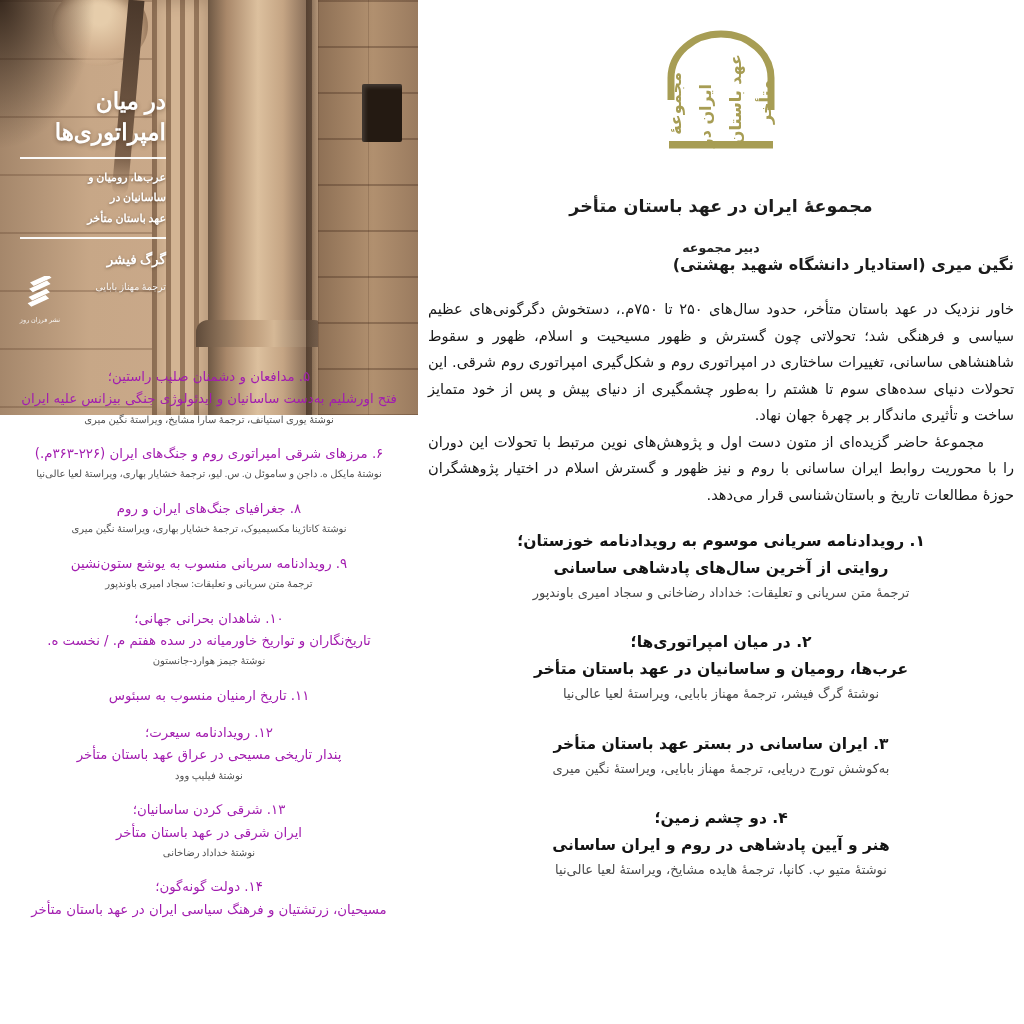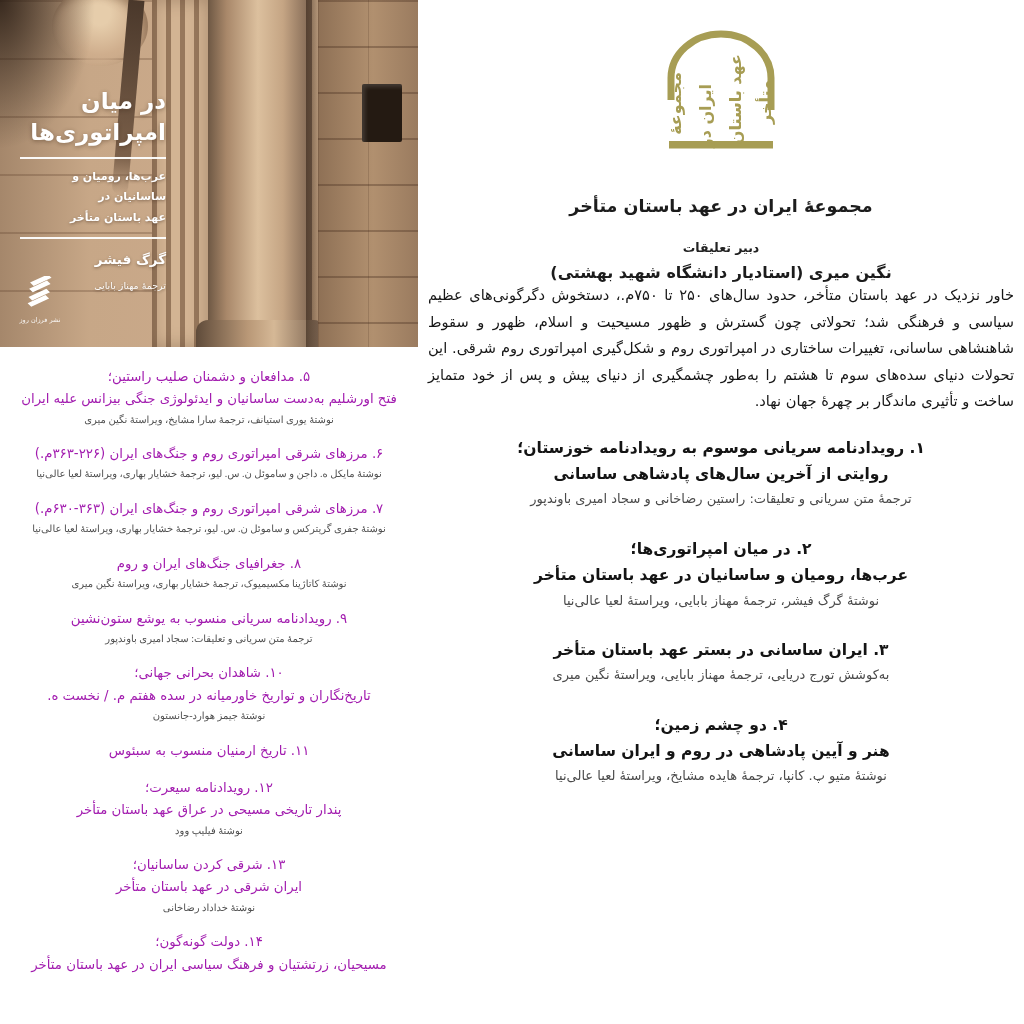--- a/index.html
+++ b/index.html
@@ -1,21 +1,21 @@
 <!DOCTYPE html>
 <html lang="fa" dir="rtl"><head>
 <meta charset="utf-8">
 <style>
   * { margin:0; padding:0; box-sizing:border-box; }
   html,body { width:1024px; height:1024px; background:#ffffff; }
   body { font-family:"DejaVu Sans", sans-serif; color:#1c1c1c; position:relative; overflow:hidden; }
 
   
-  .cover { position:absolute; left:0; top:0; width:418px; height:347px; overflow:hidden;
-           background:linear-gradient(180deg,#c8a888,#bd9c7c); }
+  .cover { position:absolute; left:0; top:0; width:418px; height:415px; overflow:hidden;
+           background:linear-gradient(180deg,#c8a888,#bd9c7c);font-family:Liberation Serif, serif; }
   .wall-left { position:absolute; left:0; top:0; width:198px; height:100%;
     background:
       repeating-linear-gradient(180deg, rgba(90,60,40,.28) 0 2px, transparent 2px 58px),
       linear-gradient(90deg,#a5876b,#c7a787 45%,#caa98a); }
   .corner-shadow { position:absolute; left:0; top:0; width:96px; height:150px;
     background:radial-gradient(ellipse at 0% 0%, rgba(38,26,18,.85), transparent 70%); }
   .carving { position:absolute; left:52px; top:-14px; width:96px; height:80px; border-radius:50%;
     background:radial-gradient(ellipse at 50% 35%, #e6cdab 15%, #cfae8d 55%, transparent 75%);
     box-shadow:inset -6px 8px 10px rgba(96,66,44,.45); }
   .crack { position:absolute; left:120px; top:0; width:16px; height:195px; transform:rotate(5deg);
@@ -46,22 +46,22 @@
   .cover-author { font-size:13.5px; font-weight:bold; margin-top:12px; text-shadow:0 1px 3px rgba(60,40,25,.5); }
   .cover-translator { font-size:9.5px; margin-top:13px; opacity:.95; text-shadow:0 1px 3px rgba(60,40,25,.5); }
   .pub-logo { position:absolute; left:16px; top:276px; width:48px; z-index:6; text-align:center; }
   .pub-logo-label { display:block; color:#fff; font-size:6.5px; margin-top:2px; opacity:.9; }
 
   
   .right-col { position:absolute; left:428px; top:0; width:586px; direction:rtl; }
   .stamp { display:block; margin:12px auto 0; }
   .series-title { font-size:17.5px; font-weight:bold; text-align:center; margin-top:32px; }
   .editor-label { font-size:12.5px; font-weight:bold; text-align:center; margin-top:24px; color:#222; }
-  .editor-name  { font-size:16px;  font-weight:bold; text-align:center; margin-top:8px; }
-  .intro { font-size:14.6px; line-height:1.82; text-align:justify; color:#161616; }
+  .editor-name  { font-size:16px;  font-weight:bold; margin-top:0; }
+  .intro { margin-top:22px; font-size:14.6px; line-height:1.82; text-align:justify; color:#161616; }
   .intro p + p { text-indent:30px; }
 
   .volume-list { margin-top:20px; text-align:center; }
   .right-col .vol-title, .right-col .vol-subtitle { font-size:15.5px; font-weight:bold; line-height:1.7; color:#141414;text-align:center; }
   .right-col .vol-credit { font-size:13px; line-height:1.8; color:#4a4a4a; }
   .right-col .volume { margin-bottom:25px; }
 
   
   .left-list { position:absolute; left:0; top:366px; width:418px; direction:rtl; text-align:center; }
   .left-list .vol-title, .left-list .vol-subtitle { font-size:13.3px; font-weight:normal; line-height:1.68; color:#a21caf; }
@@ -119,32 +119,33 @@
     <rect x="34" y="129" width="104" height="7.5" fill="#a79d54"></rect>
     <g fill="#a79d54" font-family="DejaVu Sans, sans-serif" font-size="16" font-weight="bold">
       <text transform="translate(46 60) rotate(-90)">مجموعهٔ</text>
       <text transform="translate(76 72) rotate(-90)">ایران در</text>
       <text transform="translate(106 42) rotate(-90)">عهد باستان</text>
       <text transform="translate(136 68) rotate(-90)">متأخر</text>
     </g>
   </svg>
 
   <h1 class="series-title">مجموعهٔ ایران در عهد باستان متأخر</h1>
-  <div class="editor-label">دبیر تعلیقات</div>
+  <div class="editor-label">دبیر مجموعه</div>
   <div class="editor-name">نگین میری (استادیار دانشگاه شهید بهشتی)</div>
 
   <div class="intro">
     <p>خاور نزدیک در عهد باستان متأخر، حدود سال‌های ۲۵۰ تا ۷۵۰م.، دستخوش دگرگونی‌های عظیم سیاسی و فرهنگی شد؛ تحولاتی چون گسترش و ظهور مسیحیت و اسلام، ظهور و سقوط شاهنشاهی ساسانی، تغییرات ساختاری در امپراتوری روم و شکل‌گیری امپراتوری روم شرقی. این تحولات دنیای سده‌های سوم تا هشتم را به‌طور چشمگیری از دنیای پیش و پس از خود متمایز ساخت و تأثیری ماندگار بر چهرهٔ جهان نهاد.</p>
+    <p>مجموعهٔ حاضر گزیده‌ای از متون دست اول و پژوهش‌های نوین مرتبط با تحولات این دوران را با محوریت روابط ایران ساسانی با روم و نیز ظهور و گسترش اسلام در اختیار پژوهشگران حوزهٔ مطالعات تاریخ و باستان‌شناسی قرار می‌دهد.</p>
   </div>
 
   <div id="volumes-right" class="volume-list">
       <div class="volume">
         <div class="vol-title">۱. رویدادنامه سریانی موسوم به رویدادنامه خوزستان؛</div>
         <div class="vol-subtitle">روایتی از آخرین سال‌های پادشاهی ساسانی</div>
-        <div class="vol-credit">ترجمهٔ متن سریانی و تعلیقات: راستین رضاخانی و سجاد امیری باوندپور</div>
+        <div class="vol-credit">ترجمهٔ متن سریانی و تعلیقات: خداداد رضاخانی و سجاد امیری باوندپور</div>
       </div>
       <div class="volume">
         <div class="vol-title">۲. در میان امپراتوری‌ها؛</div>
         <div class="vol-subtitle">عرب‌ها، رومیان و ساسانیان در عهد باستان متأخر</div>
         <div class="vol-credit">نوشتهٔ گرگ فیشر، ترجمهٔ مهناز بابایی، ویراستهٔ لعیا عالی‌نیا</div>
       </div>
       <div class="volume">
         <div class="vol-title">۳. ایران ساسانی در بستر عهد باستان متأخر</div>
         <div class="vol-credit">به‌کوشش تورج دریایی، ترجمهٔ مهناز بابایی، ویراستهٔ نگین میری</div>
       </div>
@@ -160,24 +161,20 @@
     <div class="volume">
       <div class="vol-title">۵. مدافعان و دشمنان صلیب راستین؛</div>
       <div class="vol-subtitle">فتح اورشلیم به‌دست ساسانیان و ایدئولوژی جنگی بیزانس علیه ایران</div>
       <div class="vol-credit">نوشتهٔ یوری استیانف، ترجمهٔ سارا مشایخ، ویراستهٔ نگین میری</div>
     </div>
     <div class="volume">
       <div class="vol-title">۶. مرزهای شرقی امپراتوری روم و جنگ‌های ایران (۲۲۶-۳۶۳م.)</div>
       <div class="vol-credit">نوشتهٔ مایکل ه. داجن و ساموئل ن. س. لیو، ترجمهٔ خشایار بهاری، ویراستهٔ لعیا عالی‌نیا</div>
     </div>
     <div class="volume">
-      <div class="vol-title">۷. مرزهای شرقی امپراتوری روم و جنگ‌های ایران (۳۶۳-۶۳۰م.)</div>
-      <div class="vol-credit">نوشتهٔ جفری گریترکس و ساموئل ن. س. لیو، ترجمهٔ خشایار بهاری، ویراستهٔ لعیا عالی‌نیا</div>
-    </div>
-    <div class="volume">
       <div class="vol-title">۸. جغرافیای جنگ‌های ایران و روم</div>
       <div class="vol-credit">نوشتهٔ کاتاژینا مکسیمیوک، ترجمهٔ خشایار بهاری، ویراستهٔ نگین میری</div>
     </div>
     <div class="volume">
       <div class="vol-title">۹. رویدادنامه سریانی منسوب به یوشع ستون‌نشین</div>
       <div class="vol-credit">ترجمهٔ متن سریانی و تعلیقات: سجاد امیری باوندپور</div>
     </div>
     <div class="volume">
       <div class="vol-title">۱۰. شاهدان بحرانی جهانی؛</div>
       <div class="vol-subtitle">تاریخ‌نگاران و تواریخ خاورمیانه در سده هفتم م. / نخست ه.</div>

